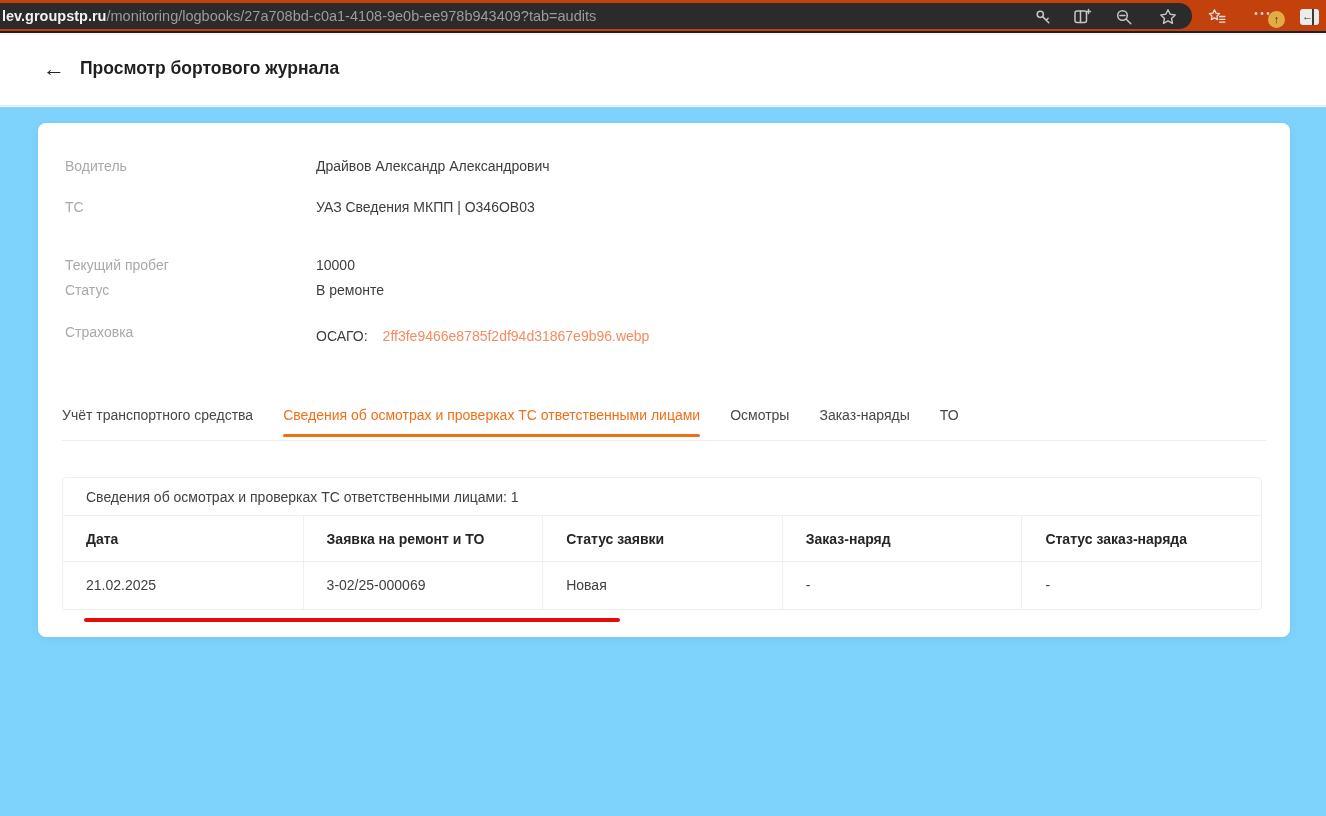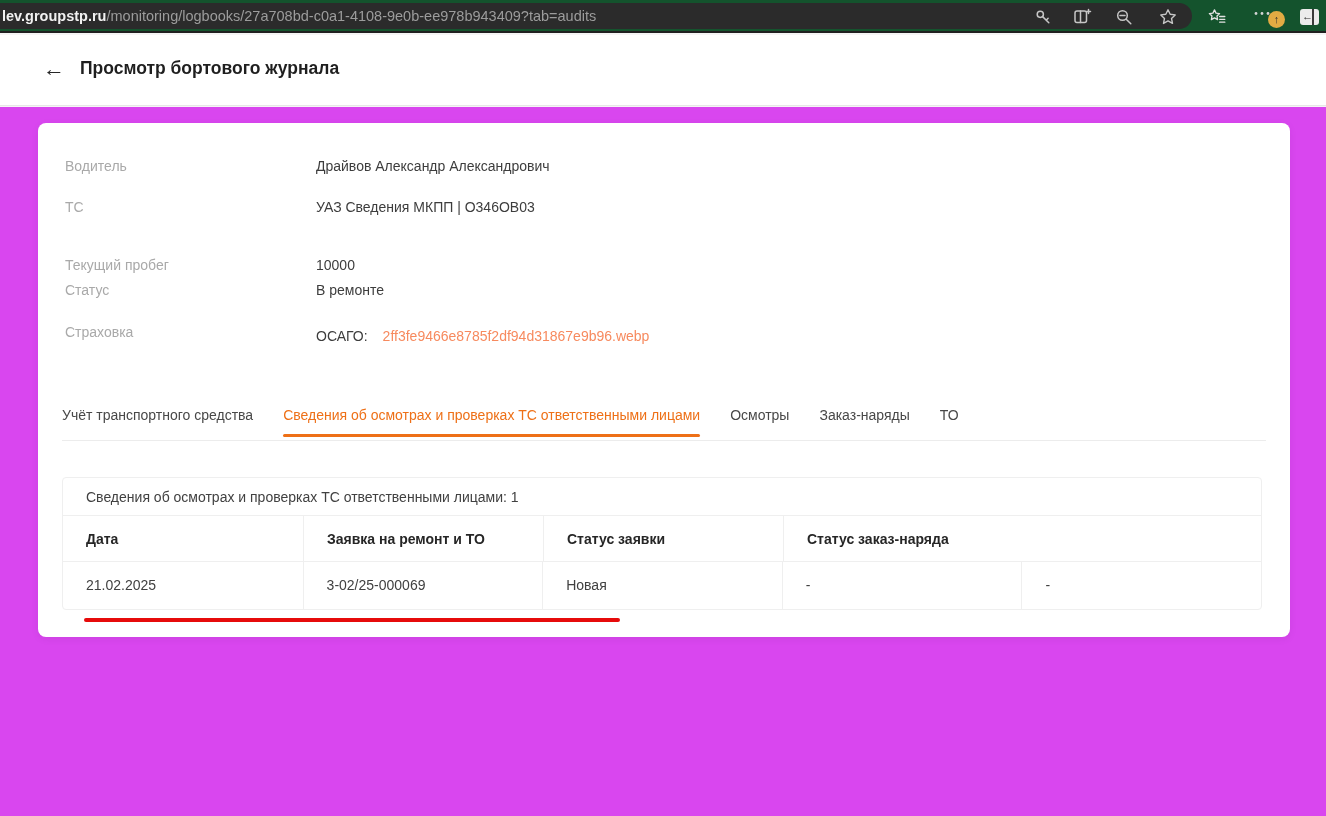--- a/index.html
+++ b/index.html
@@ -8,21 +8,21 @@
     position: relative;
     font-family: "Liberation Sans", "DejaVu Sans", sans-serif;
     font-size: 14px;
     background: #f5f5f5;
     color: #3d3d3d;
   }
 
   
   .browser-bar {
     position: absolute; top: 0; left: 0; width: 1326px; height: 33px;
-    background: #14532d; border-bottom: 2px solid #202020; z-index: 50;
+    background: #c2410c; border-bottom: 2px solid #202020; z-index: 50;
   }
   .address-pill {
     position: absolute; left: -18px; top: 3px; width: 1210px; height: 26px;
     background: #2b2b2b; border-radius: 13px;
   }
   .url {
     position: absolute; left: 20px; top: 0; height: 26px; line-height: 26px;
     font-size: 14.5px; white-space: nowrap;
   }
   .url-domain { color: #f1f1f1; font-weight: 700; }
@@ -65,21 +65,21 @@
     position: absolute; left: 40px; top: 20px; width: 28px; height: 28px;
     font-size: 22px; color: #262626; text-align: center; line-height: 28px;
     cursor: pointer;
   }
   .page-title {
     position: absolute; left: 80px; top: 23px;
     font-size: 17.5px; font-weight: 700; color: #1f1f1f;
   }
 
   
-  .content { position: absolute; top: 107px; left: 0; width: 1326px; height: 709px; background: #d946ef; padding-left: 20px; }
+  .content { position: absolute; top: 107px; left: 0; width: 1326px; height: 709px; background: #7dd3fc; padding-left: 20px; }
   .card {
     position: absolute; left: 38px; top: 16px; width: 1252px; height: 514px;
     background: #ffffff; border-radius: 8px;
     box-shadow: 0 2px 8px rgba(0,0,0,0.06);
   }
 
   .field-row { position: absolute; left: 0; width: 100%; height: 20px; }
   .field-label { position: absolute; left: 27px; top: 0; color: #a9a9a9; }
   .field-value { position: absolute; left: 278px; top: 0; color: #3d3d3d; }
   .fr0 { top: 35px; } .fr1 { top: 76px; } .fr2 { top: 134px; } .fr3 { top: 159px; } .fr4 { top: 201px; }
@@ -214,20 +214,21 @@
       <div class="tab">Заказ-наряды</div>
       <div class="tab">ТО</div>
     </div>
 
     <div class="audits-table">
       <div class="table-caption">Сведения об осмотрах и проверках ТС ответственными лицами: 1</div>
       <div class="thead">
         <div class="th">Дата</div>
         <div class="th">Заявка на ремонт и ТО</div>
         <div class="th">Статус заявки</div>
+        <div class="th">Заказ-наряд</div>
         <div class="th">Статус заказ-наряда</div>
       </div>
       <div class="trow">
         <div class="td">21.02.2025</div>
         <div class="td">3-02/25-000069</div>
         <div class="td">Новая</div>
         <div class="td">-</div>
         <div class="td">-</div>
       </div>
     </div>

